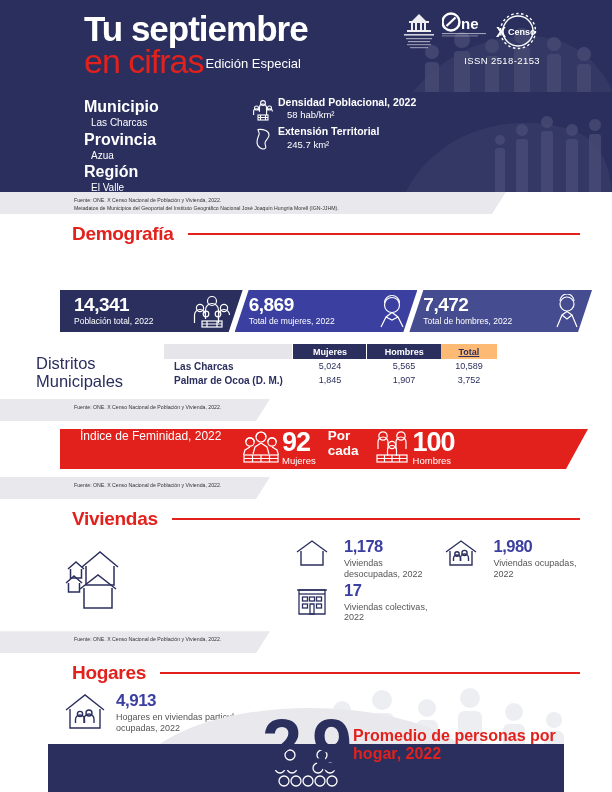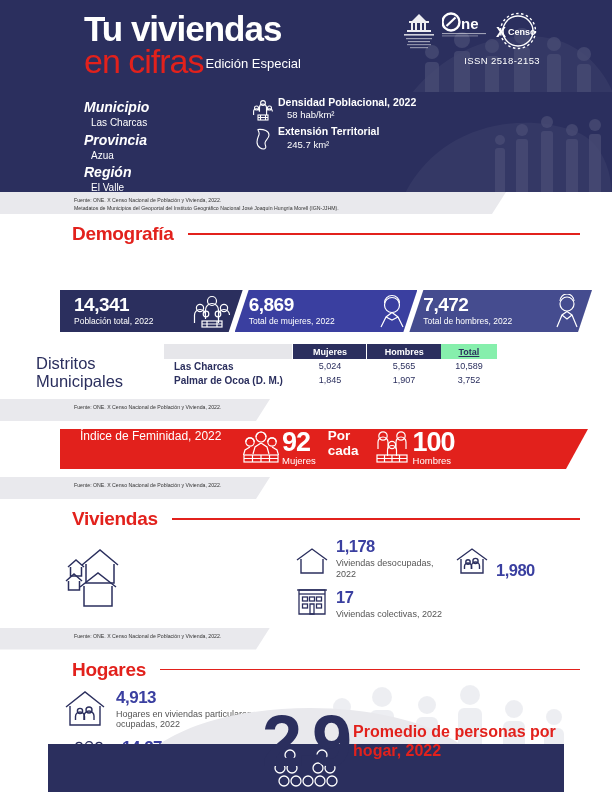--- a/index.html
+++ b/index.html
@@ -54,21 +54,21 @@
   .infoband{
     position:relative; height:100px; background:#2b2f5e; overflow:hidden;
   }
   .info-watermark{
     position:absolute; right:0px; bottom:-8px; width:240px; height:100px;
     opacity:.14; pointer-events:none;
   }
   .info-left{
     position:absolute; left:84px; top:6px; line-height:1.18;
   }
-  .info-left .lbl{ font-size:14px; font-weight:bold; color:#ffffff;font-style:italic; }
+  .info-left .lbl{ font-size:16px; font-weight:bold; color:#ffffff; }
   .info-left .val{ font-size:10px; color:#ffffff; padding-left:7px; display:block; margin-bottom:2px;}
 
   .info-right{
     position:absolute; left:248px; top:4px;
   }
   .info-item{ display:flex; align-items:flex-start; margin-bottom:4px; }
   .info-ico{ width:30px; flex:0 0 30px; display:flex; justify-content:center; padding-top:3px;}
   .info-txt .lbl{ font-size:10.5px; font-weight:bold; color:#ffffff; display:block; line-height:1.25;}
   .info-txt .val{ font-size:9.5px; color:#ffffff; display:block; padding-left:9px; line-height:1.3;}
 
@@ -114,21 +114,21 @@
 
   
   .distritos{ display:flex; align-items:flex-start; padding:12px 0 0 36px; }
   .dist-title{
     font-size:16.5px; color:#2b2f5e; font-weight:normal; line-height:1.12; width:120px; padding-top:10px;
   }
   .dtable{ border-collapse:collapse; margin-left:8px; font-size:9px; }
   .dtable th{ font-weight:bold; padding:2.5px 10px; text-align:center; font-size:9px;}
   .dtable th.blank{ background:#e6e6ea; min-width:108px;}
   .dtable th.nav{ background:#2b2f5e; color:#fff; min-width:74px; border-left:1.5px solid #fff;}
-  .dtable th.tot{ background:#86efac; color:#2b2f5e; min-width:56px;text-decoration:underline;}
+  .dtable th.tot{ background:#fdba74; color:#2b2f5e; min-width:56px;text-decoration:underline;}
   .dtable td{ padding:1.5px 10px; color:#2b2f5e;}
   .dtable td.name{ text-align:left; font-weight:bold; font-size:10px;}
   .dtable td.num{ text-align:center; font-size:9px;}
 
   
   .fem-wrap{ padding:0 24px 0 60px; }
   .fem{
     background:#e2211c; color:#fff; height:40px; display:flex; align-items:flex-start;
     clip-path:polygon(0 0, 100% 0, calc(100% - 22px) 100%, 0 100%);
     padding-left:20px;
@@ -139,21 +139,21 @@
   .fem-unit{ font-size:9.5px; display:block; line-height:1; margin-top:1px;}
   .fem-mid{ font-size:13.5px; font-weight:bold; line-height:1.08; margin:0 12px; }
 
   
   .viv{ display:flex; padding:2px 24px 0 62px; }
   .viv-main{ display:flex; align-items:center; width:232px; }
   .viv-big{ font-size:38px; font-weight:bold; color:#2b2f5e; letter-spacing:-2px; line-height:1;}
   .viv-big-cap{ font-size:9.5px; color:#555; line-height:1.2; margin-top:3px;}
   .viv-right{ flex:1; }
   .viv-row{ display:flex; gap:10px; }
-  .viv-cell{ display:flex; align-items:flex-end; gap:6px; margin-bottom:2px;}
+  .viv-cell{ display:flex; align-items:flex-start; gap:14px; margin-bottom:2px;}
   .viv-cell .n{ font-size:16.5px; font-weight:bold; color:#3a3fa0; line-height:1; letter-spacing:-.5px;}
   .viv-cell .c{ font-size:9px; color:#555; line-height:1.2; display:block; margin-top:2px;}
 
   
   .hog{ position:relative; display:flex; padding:2px 10px 0 62px; height:108px;}
   .hog-left{ width:200px; }
   .hog-cell{ display:flex; align-items:flex-start; gap:8px; margin-bottom:6px;}
   .hog-cell .n{ font-size:17px; font-weight:bold; color:#3a3fa0; line-height:1; letter-spacing:-.5px;}
   .hog-cell .c{ font-size:9px; color:#555; line-height:1.2; display:block; margin-top:2px;}
   .hog-right{ position:relative; flex:1; display:flex; align-items:center; }
@@ -184,21 +184,21 @@
       <circle cx="130" cy="54" r="8"></circle>
         <rect x="122" y="65" width="16" height="75" rx="4"></rect>
       <circle cx="162" cy="62" r="7"></circle>
         <rect x="155" y="72" width="14" height="68" rx="4"></rect>
       <circle cx="192" cy="72" r="7"></circle>
         <rect x="185" y="82" width="14" height="58" rx="4"></rect>
     </g>
   </svg>
 
   <div class="title-block">
-    <span class="title-main">Tu viviendas</span>
+    <span class="title-main">Tu septiembre</span>
     <span class="title-row2">
       <span class="title-sub">en cifras</span><span class="title-edition">Edición Especial</span>
     </span>
   </div>
 
   <div class="logos">
     <svg class="logo-gov" viewBox="0 0 46 40">
       <g fill="#ffffff">
         <path d="M23 2 L30 9 H16 Z"></path>
         <rect x="13" y="9" width="20" height="2"></rect>
@@ -484,20 +484,21 @@
           <svg width="36" height="30" viewBox="0 0 36 30" fill="none" stroke="#2b2f5e" stroke-width="1.4">
             <path d="M3 14 L18 3 L33 14 M7 13 v14 h22 v-14"></path>
             <circle cx="14" cy="16" r="2.2"></circle>
               <circle cx="21.5" cy="15" r="2.6"></circle>
             <path d="M10.5 23 v-2.5 a3.5 3.5 0 0 1 7 0 v2.5"></path>
             <path d="M17.5 23 v-3 a4 4 0 0 1 8 0 v3"></path>
           </svg>
         </span>
         <span>
           <span class="n">1,980</span>
+          <span class="c">Viviendas ocupadas, 2022</span>
         </span>
       </div>
     </div>
     <div class="viv-row">
       <div class="viv-cell" style="width:150px">
         <span>
           <svg width="36" height="34" viewBox="0 0 36 34" fill="none" stroke="#2b2f5e" stroke-width="1.3">
             <path d="M5 8 h26 v24 h-26 Z"></path>
               <path d="M5 12 h26"></path>
             <rect x="8.5" y="15" width="5" height="4"></rect>

